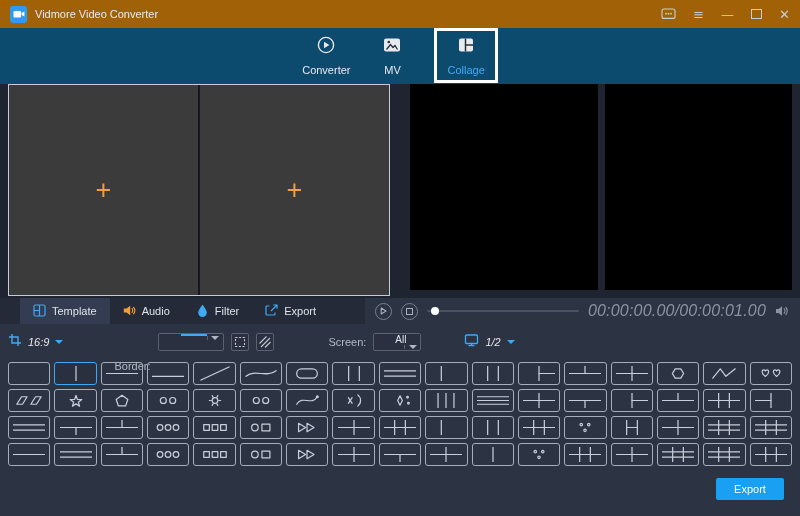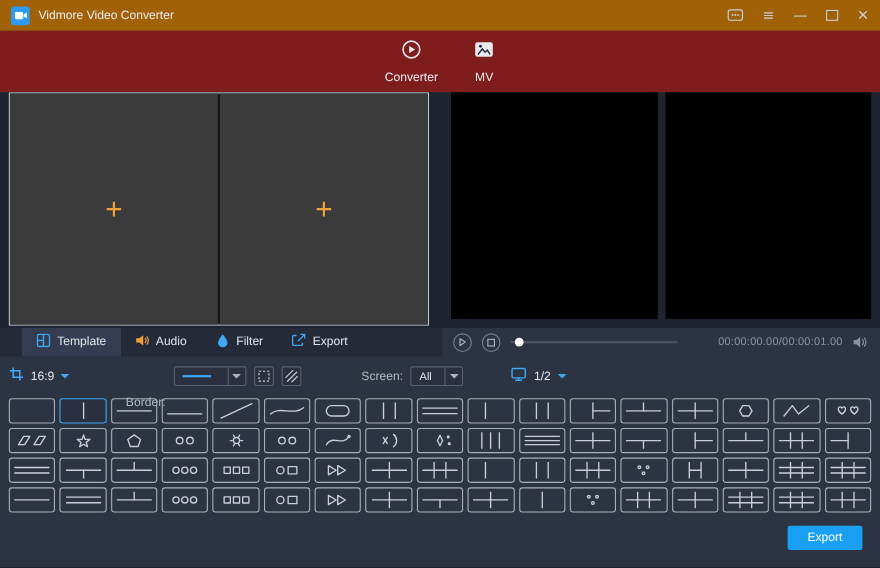--- a/index.html
+++ b/index.html
@@ -11,21 +11,21 @@
             display:flex;align-items:center;padding:0 10px;gap:8px;box-sizing:border-box;}
   .logo{width:17px;height:17px;border-radius:3px;background:#2e9bf2;display:flex;
         align-items:center;justify-content:center;flex:0 0 auto;}
   .apptitle{font-size:11px;color:#e6e9ef;}
   .wincontrols{margin-left:auto;display:flex;align-items:center;gap:17px;}
   .wicon{color:#c7cdd8;font-size:13px;line-height:1;display:flex;align-items:center;cursor:default;}
   .wicon.glyph{font-family:"DejaVu Sans",sans-serif;}
   .maxbox{width:9px;height:8px;border:1px solid #c7cdd8;display:inline-block;}
 
   
-  .nav{position:absolute;top:28px;left:0;right:0;height:56px;background:#7f1d1d;
+  .nav{position:absolute;top:28px;left:0;right:0;height:56px;background:#0c4a6e;
        display:flex;justify-content:center;align-items:flex-start;gap:32px;}
   .navtab{display:flex;flex-direction:column;align-items:center;gap:5px;padding-top:7px;cursor:pointer;}
   .nlabel{font-size:11px;color:#e8eaee;}
   .hlbox{border:3px solid #ffffff;padding:1px 10px 4px;margin-top:0px;}
   .hlbox .navtab{padding-top:3px;}
   .nlabel.active{color:#45aaf5;}
 
   
   .stage{position:absolute;top:84px;left:0;right:0;height:214px;background:#1f2431;}
   .collage{position:absolute;left:8px;top:0;width:382px;height:212px;border:1px solid #c6ccd6;
@@ -39,37 +39,37 @@
   .strip{position:absolute;top:298px;left:0;right:0;height:26px;display:flex;}
   .lefttabs{width:402px;background:#242a38;display:flex;align-items:stretch;padding-left:20px;box-sizing:border-box;}
   .tab{display:flex;align-items:center;gap:6px;padding:0 13px;font-size:11px;color:#dfe3ea;cursor:pointer;}
   .tab.active{background:#333c50;}
   .controls{flex:1;display:flex;align-items:center;gap:9px;padding:0 10px 0 10px;}
   .cbtn{width:15px;height:15px;border:1px solid #778096;border-radius:50%;display:flex;
         align-items:center;justify-content:center;cursor:pointer;flex:0 0 auto;}
   .stopsq{width:5px;height:5px;border:1.2px solid #a9b1c0;display:block;}
   .track{position:relative;width:152px;height:2px;background:#4a5164;border-radius:1px;cursor:pointer;}
   .thumb{position:absolute;top:-3px;width:8px;height:8px;border-radius:50%;background:#fff;display:block;}
-  .time{margin-left:auto;font-size:10px;color:#8a93a4;letter-spacing:0.2px;}
+  .time{margin-left:auto;font-size:16px;color:#8a93a4;letter-spacing:0.2px;font-style:italic;}
   .vol{display:flex;align-items:center;cursor:pointer;}
 
   
   .toolbar{position:absolute;top:330px;left:0;right:0;height:24px;display:flex;align-items:center;
            padding:0 8px;gap:7px;box-sizing:border-box;}
   .group{display:flex;align-items:center;gap:6px;cursor:pointer;}
-  .tval{font-size:11px;color:#e8eaee;}
+  .tval{font-size:11px;color:#e8eaee;font-style:italic;}
   .tlabel{font-size:11px;color:#b3bac6;}
   .gb{margin-left:44px;margin-top:48px;}
   .gs{margin-left:48px;}
   .gp{margin-left:36px;}
   .car{width:0;height:0;border-left:4px solid transparent;border-right:4px solid transparent;
        border-top:4.5px solid #aeb6c2;display:inline-block;}
   .car.b{border-top-color:#3fa9f5;}
   .sel{display:flex;align-items:center;height:18px;border:1px solid #596173;border-radius:2px;
-       background:#2a3040;cursor:pointer;box-sizing:border-box;}
+       background:#2a3040;cursor:pointer;box-sizing:border-box;flex-direction:column;}
   .selborder{width:66px;}
   .selscreen{width:48px;}
   .bline{width:26px;height:2px;background:#3fa9f5;margin-left:7px;display:block;}
   .selval{font-size:10px;color:#dfe3ea;margin-left:7px;}
   .selcar{display:flex;align-items:center;justify-content:center;width:15px;align-self:stretch;
           border-left:1px solid #596173;margin-left:auto;}
   .ibtn{width:18px;height:18px;border:1px solid #596173;border-radius:2px;background:#2a3040;
         display:flex;align-items:center;justify-content:center;padding:0;cursor:pointer;}
 
   
@@ -129,20 +129,32 @@
     </div>
     <div class="navtab">
       <span>
         <svg width="20" height="20" viewBox="0 0 20 20">
           <rect x="2" y="3.5" width="16" height="13" rx="2" fill="#e8eaee"></rect>
           <path d="M4.5,14.5 L8.5,9.5 L11,12.5 L13,10.5 L15.5,14.5" fill="none" stroke="#262d3d" stroke-width="1.3"></path>
           <circle cx="6.8" cy="7" r="1.3" fill="#262d3d"></circle>
         </svg>
       </span>
       <span class="nlabel">MV</span>
+    </div>
+    <div class="hlbox">
+      <div class="navtab">
+        <span>
+          <svg width="20" height="20" viewBox="0 0 20 20">
+            <rect x="3" y="3.5" width="14" height="13" rx="2" fill="#e8eaee"></rect>
+            <line x1="9.5" y1="3.5" x2="9.5" y2="16.5" stroke="#262d3d" stroke-width="1.5"></line>
+            <line x1="9.5" y1="10" x2="17" y2="10" stroke="#262d3d" stroke-width="1.5"></line>
+          </svg>
+        </span>
+        <span class="nlabel active">Collage</span>
+      </div>
     </div>
   </div>
 
   <div class="stage">
     <div class="collage">
       <div class="slot">
         <span class="plus">+</span>
       </div>
       <div class="slot">
         <span class="plus">+</span>

